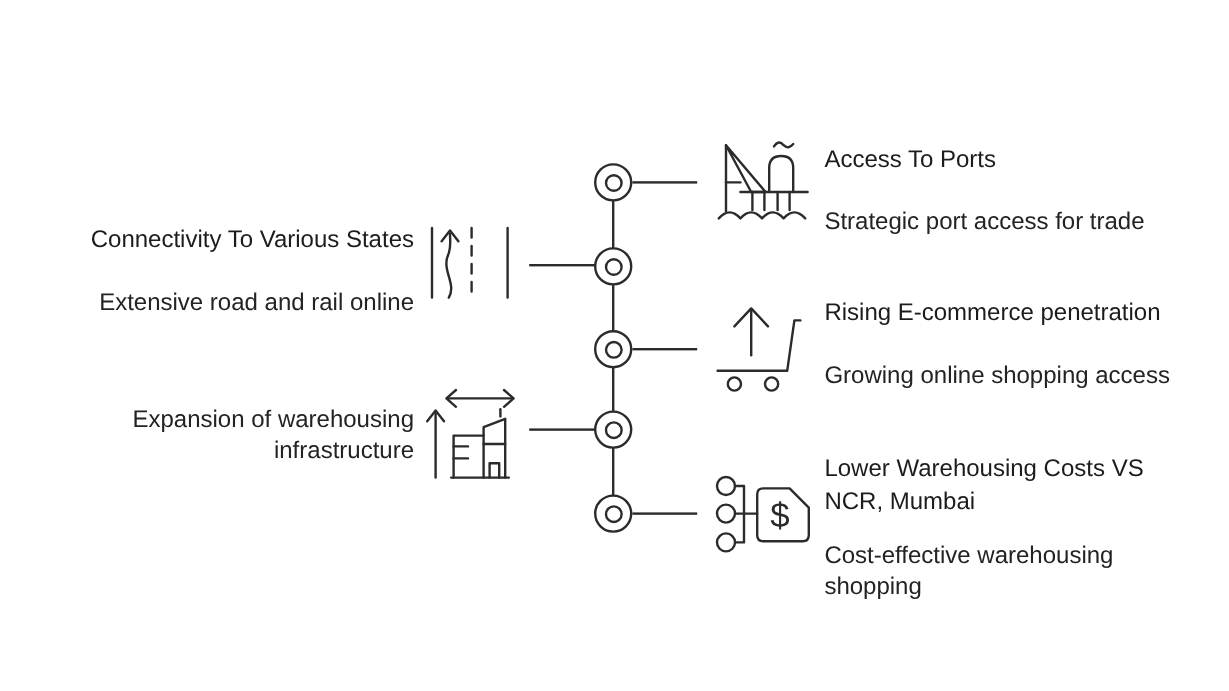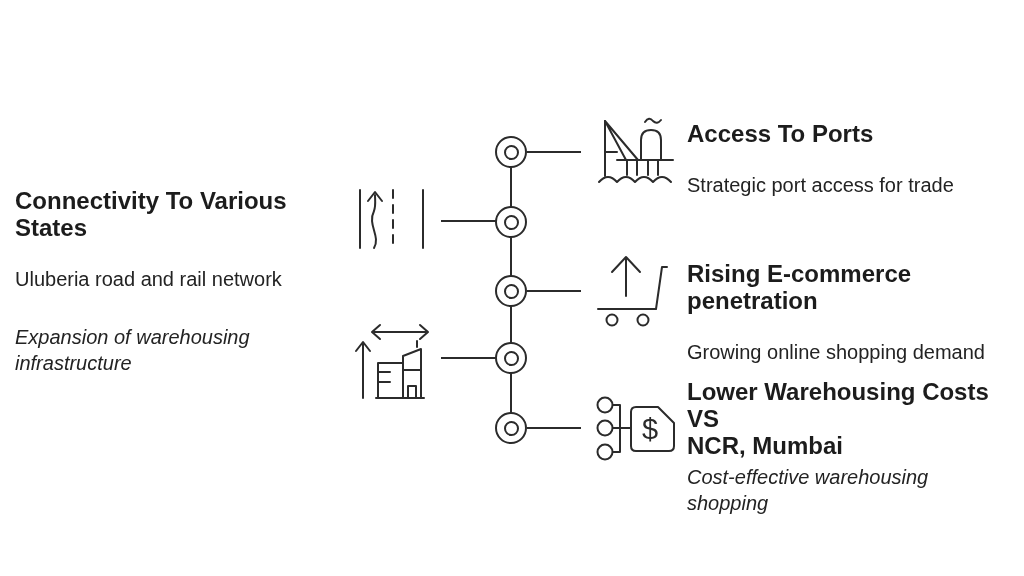--- a/index.html
+++ b/index.html
@@ -9,25 +9,25 @@
   }
   
   .spine{position:absolute;left:510px;top:152px;width:2px;height:276px;background:#2b2b2b;z-index:1;}
   .hline{position:absolute;height:2px;background:#2b2b2b;z-index:1;}
   .node{position:absolute;width:32px;height:32px;box-sizing:border-box;border:2px solid #2b2b2b;
         border-radius:50%;background:#fff;display:flex;align-items:center;justify-content:center;z-index:2;}
   .node-inner{width:15px;height:15px;box-sizing:border-box;border:2px solid #2b2b2b;border-radius:50%;}
   
   .block{position:absolute;}
   .right-col{left:687px;width:330px;text-align:left;}
-  .left-col{left:15px;width:320px;}
-  .title{font-weight:700;font-size:24px;line-height:27px;white-space:pre-line;color:#1c1c1c;}
+  .left-col{left:25px;width:320px;text-align:right;}
+  .title{font-weight:400;font-size:20px;line-height:27px;white-space:pre-line;color:#1c1c1c;}
   .subtitle{font-weight:400;font-size:20px;line-height:26px;white-space:pre-line;color:#232323;}
   .gap-lg{margin-top:25px;}
-  .gap-sm{margin-top:5px;font-style:italic;}
+  .gap-sm{margin-top:18px;}
   
   .icon{position:absolute;z-index:1;}
   .icon svg{display:block;}
   .ic{stroke:#2b2b2b;fill:none;stroke-width:2;stroke-linecap:round;stroke-linejoin:round;}
   .dollar{font-family:"Liberation Sans",sans-serif;font-size:29px;fill:#2b2b2b;stroke:none;}
 </style>
 </head>
 <body>
 
 <div class="canvas">
@@ -126,26 +126,26 @@
     </svg>
   </div>
 
   <div class="block right-col" style="top:120px;">
     <div class="title">Access To Ports</div>
     <div class="subtitle gap-lg">Strategic port access for trade</div>
   </div>
 
   <div class="block left-col" style="top:187px;">
     <div class="title">Connectivity To Various States</div>
-    <div class="subtitle gap-lg">Uluberia road and rail network</div>
+    <div class="subtitle gap-lg">Extensive road and rail online</div>
   </div>
 
-  <div class="block right-col" style="top:260px;">
+  <div class="block right-col" style="top:248px;">
     <div class="title">Rising E-commerce penetration</div>
-    <div class="subtitle gap-lg">Growing online shopping demand</div>
+    <div class="subtitle gap-lg">Growing online shopping access</div>
   </div>
 
   <div class="block left-col" style="top:319px;">
     <div class="subtitle gap-sm">Expansion of warehousing
 infrastructure</div>
   </div>
 
   <div class="block right-col" style="top:378px;">
     <div class="title">Lower Warehousing Costs VS
 NCR, Mumbai</div>

